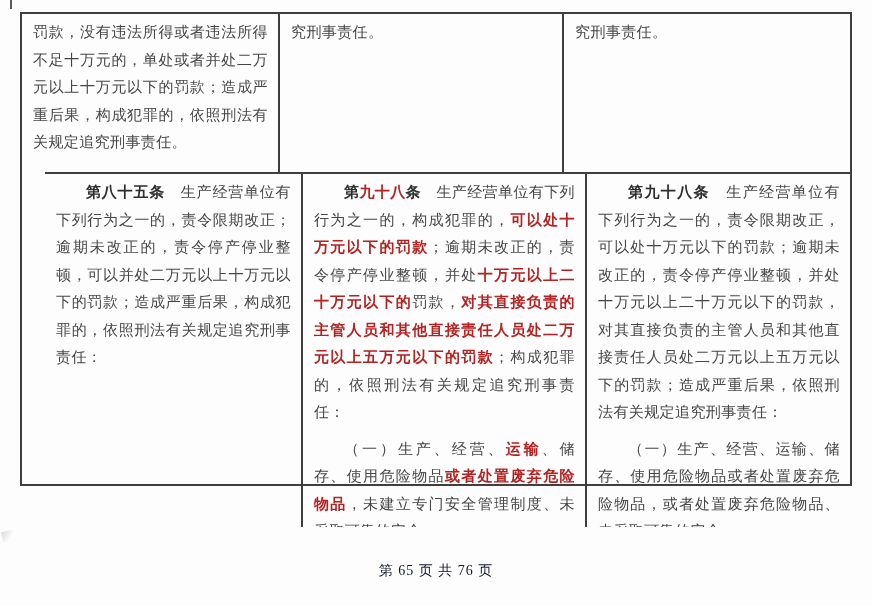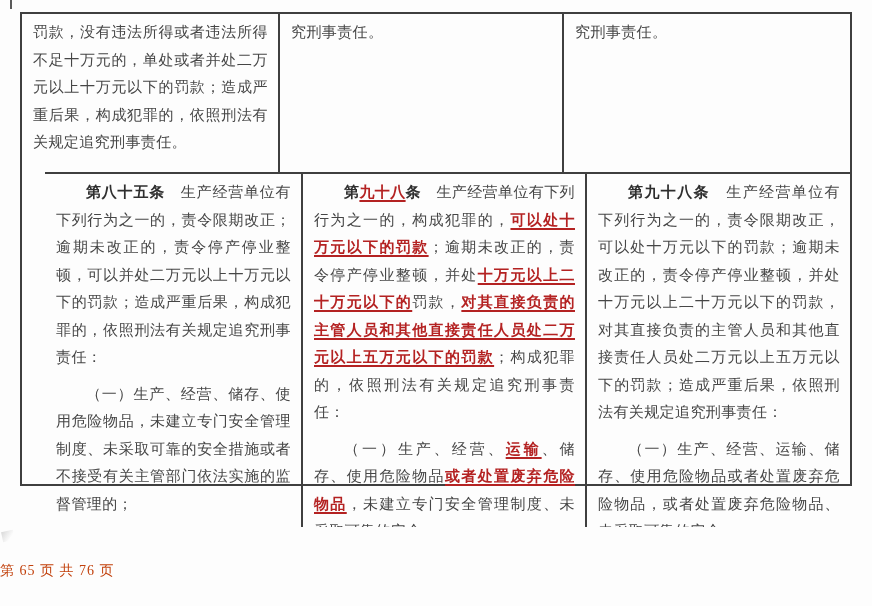--- a/index.html
+++ b/index.html
@@ -57,33 +57,32 @@
     line-height: 27.5px;
     color: #464646;
     text-align: justify;
     letter-spacing: 0.4px;
   }
   .cell p.indent { text-indent: 2em; }
   .b { font-weight: bold; color: #2e2e2e; }
   .r {
     color: #b42222;
     font-weight: bold;
-    text-decoration: underline;
     text-decoration-color: #b42222;
     text-decoration-thickness: 1.5px;
     text-underline-offset: 3px;
   }
   .footer {
     position: absolute;
     left: 0; right: 0;
     top: 562px;
-    text-align: left;
+    text-align: center;
     font-size: 14px;
     letter-spacing: 1px;
-    color: #c2410c;
+    color: #0f172a;
   }
 </style>
 </head>
 <body>
 
 <div class="page">
   <div class="tick-top-left"></div>
   <div class="smudge-bottom-left"></div>
   <div class="law-table" id="law-table">
       <div class="row row-0">
@@ -93,21 +92,20 @@
         <div class="cell">
           <p><span>究刑事责任。</span></p>
         </div>
         <div class="cell">
           <p><span>究刑事责任。</span></p>
         </div>
       </div>
       <div class="row row-1">
         <div class="cell">
           <p class="indent"><span class="b">第八十五条</span><span>　生产经营单位有下列行为之一的，责令限期改正；逾期未改正的，责令停产停业整顿，可以并处二万元以上十万元以下的罚款；造成严重后果，构成犯罪的，依照刑法有关规定追究刑事责任：</span></p>
-          <p class="indent"><span>（一）生产、经营、储存、使用危险物品，未建立专门安全管理制度、未采取可靠的安全措施或者不接受有关主管部门依法实施的监督管理的；</span></p>
         </div>
         <div class="cell">
           <p class="indent"><span class="b">第</span><span class="b r">九十八</span><span class="b">条</span><span>　生产经营单位有下列行为之一的，构成犯罪的，</span><span class="r">可以处十万元以下的罚款</span><span>；逾期未改正的，责令停产停业整顿，并处</span><span class="r">十万元以上二十万元以下的</span><span>罚款，</span><span class="r">对其直接负责的主管人员和其他直接责任人员处二万元以上五万元以下的罚款</span><span>；构成犯罪的，依照刑法有关规定追究刑事责任：</span></p>
           <p class="indent"><span>（一）生产、经营、</span><span class="r">运输</span><span>、储存、使用危险物品</span><span class="r">或者处置废弃危险物品</span><span>，未建立专门安全管理制度、未采取可靠的安全</span></p>
         </div>
         <div class="cell">
           <p class="indent"><span class="b">第九十八条</span><span>　生产经营单位有下列行为之一的，责令限期改正，可以处十万元以下的罚款；逾期未改正的，责令停产停业整顿，并处十万元以上二十万元以下的罚款，对其直接负责的主管人员和其他直接责任人员处二万元以上五万元以下的罚款；造成严重后果，依照刑法有关规定追究刑事责任：</span></p>
           <p class="indent"><span>（一）生产、经营、运输、储存、使用危险物品或者处置废弃危险物品，或者处置废弃危险物品、未采取可靠的安全</span></p>
         </div>
       </div>

